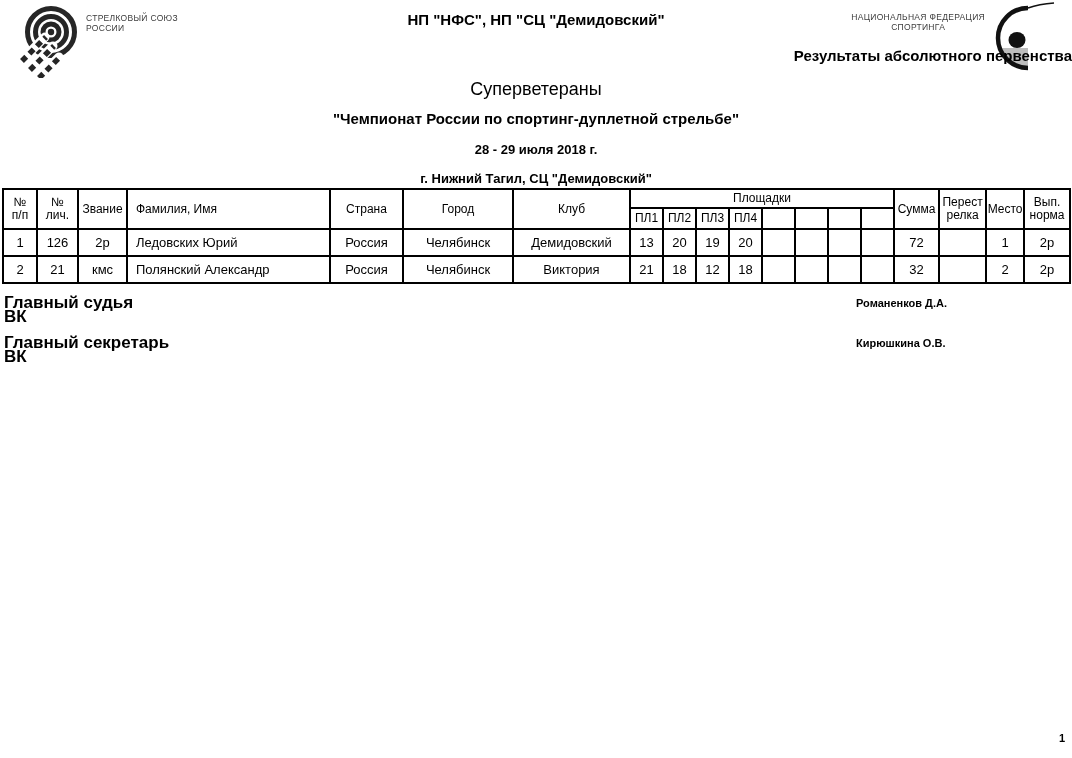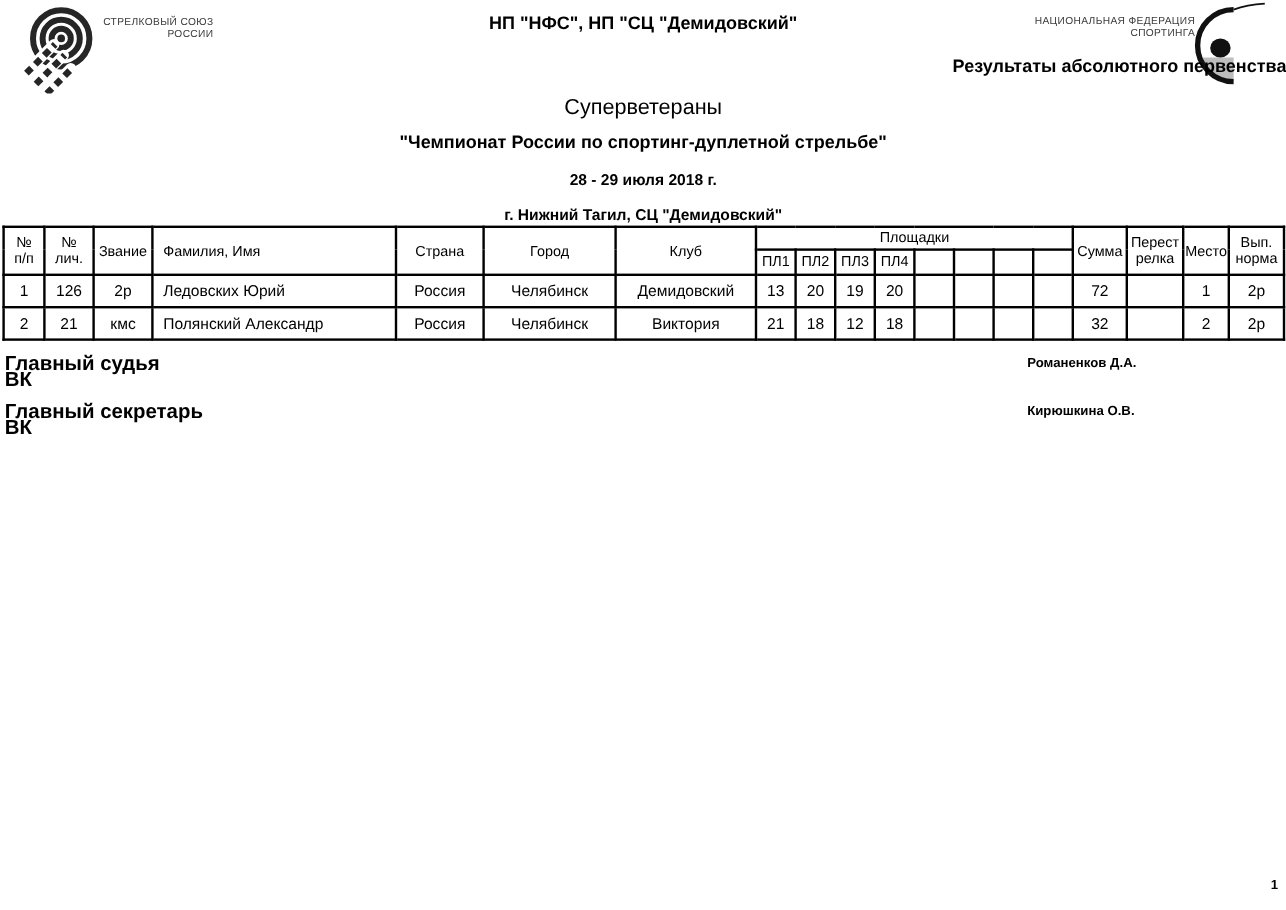--- a/index.html
+++ b/index.html
@@ -12,27 +12,27 @@
     overflow:hidden;
   }
   .abs { position:absolute; }
   .pre { white-space:pre-line; }
 
   
   .logo-left { left:18px; top:4px; width:60px; height:74px; }
   .org-left {
     left:86px; top:13px;
     font-size:8.5px; line-height:10px;
-    color:#3c3c3c; letter-spacing:.3px;text-align:right;
+    color:#3c3c3c; letter-spacing:.3px;
   }
   .org-right {
-    right:76px; top:12px;
+    right:87px; top:12px;
     font-size:8.5px; line-height:10px;
     color:#3c3c3c; letter-spacing:.3px;
-    text-align:right;
+    text-align:center;
     margin-left:20px;
   }
   .logo-right { left:994px; top:0; width:62px; height:80px; }
 
   .cline { left:0; width:100%; text-align:center; }
   .t-organizers   { top:11px;  font-size:15px; font-weight:bold; }
   .t-title        { top:47px;  font-size:15px; font-weight:bold;text-align:right; }
   .t-category     { top:79px;  font-size:18px; }
   .t-championship { top:110px; font-size:15px; font-weight:bold; }
   .t-dates        { top:142px; font-size:13px; font-weight:bold; }

